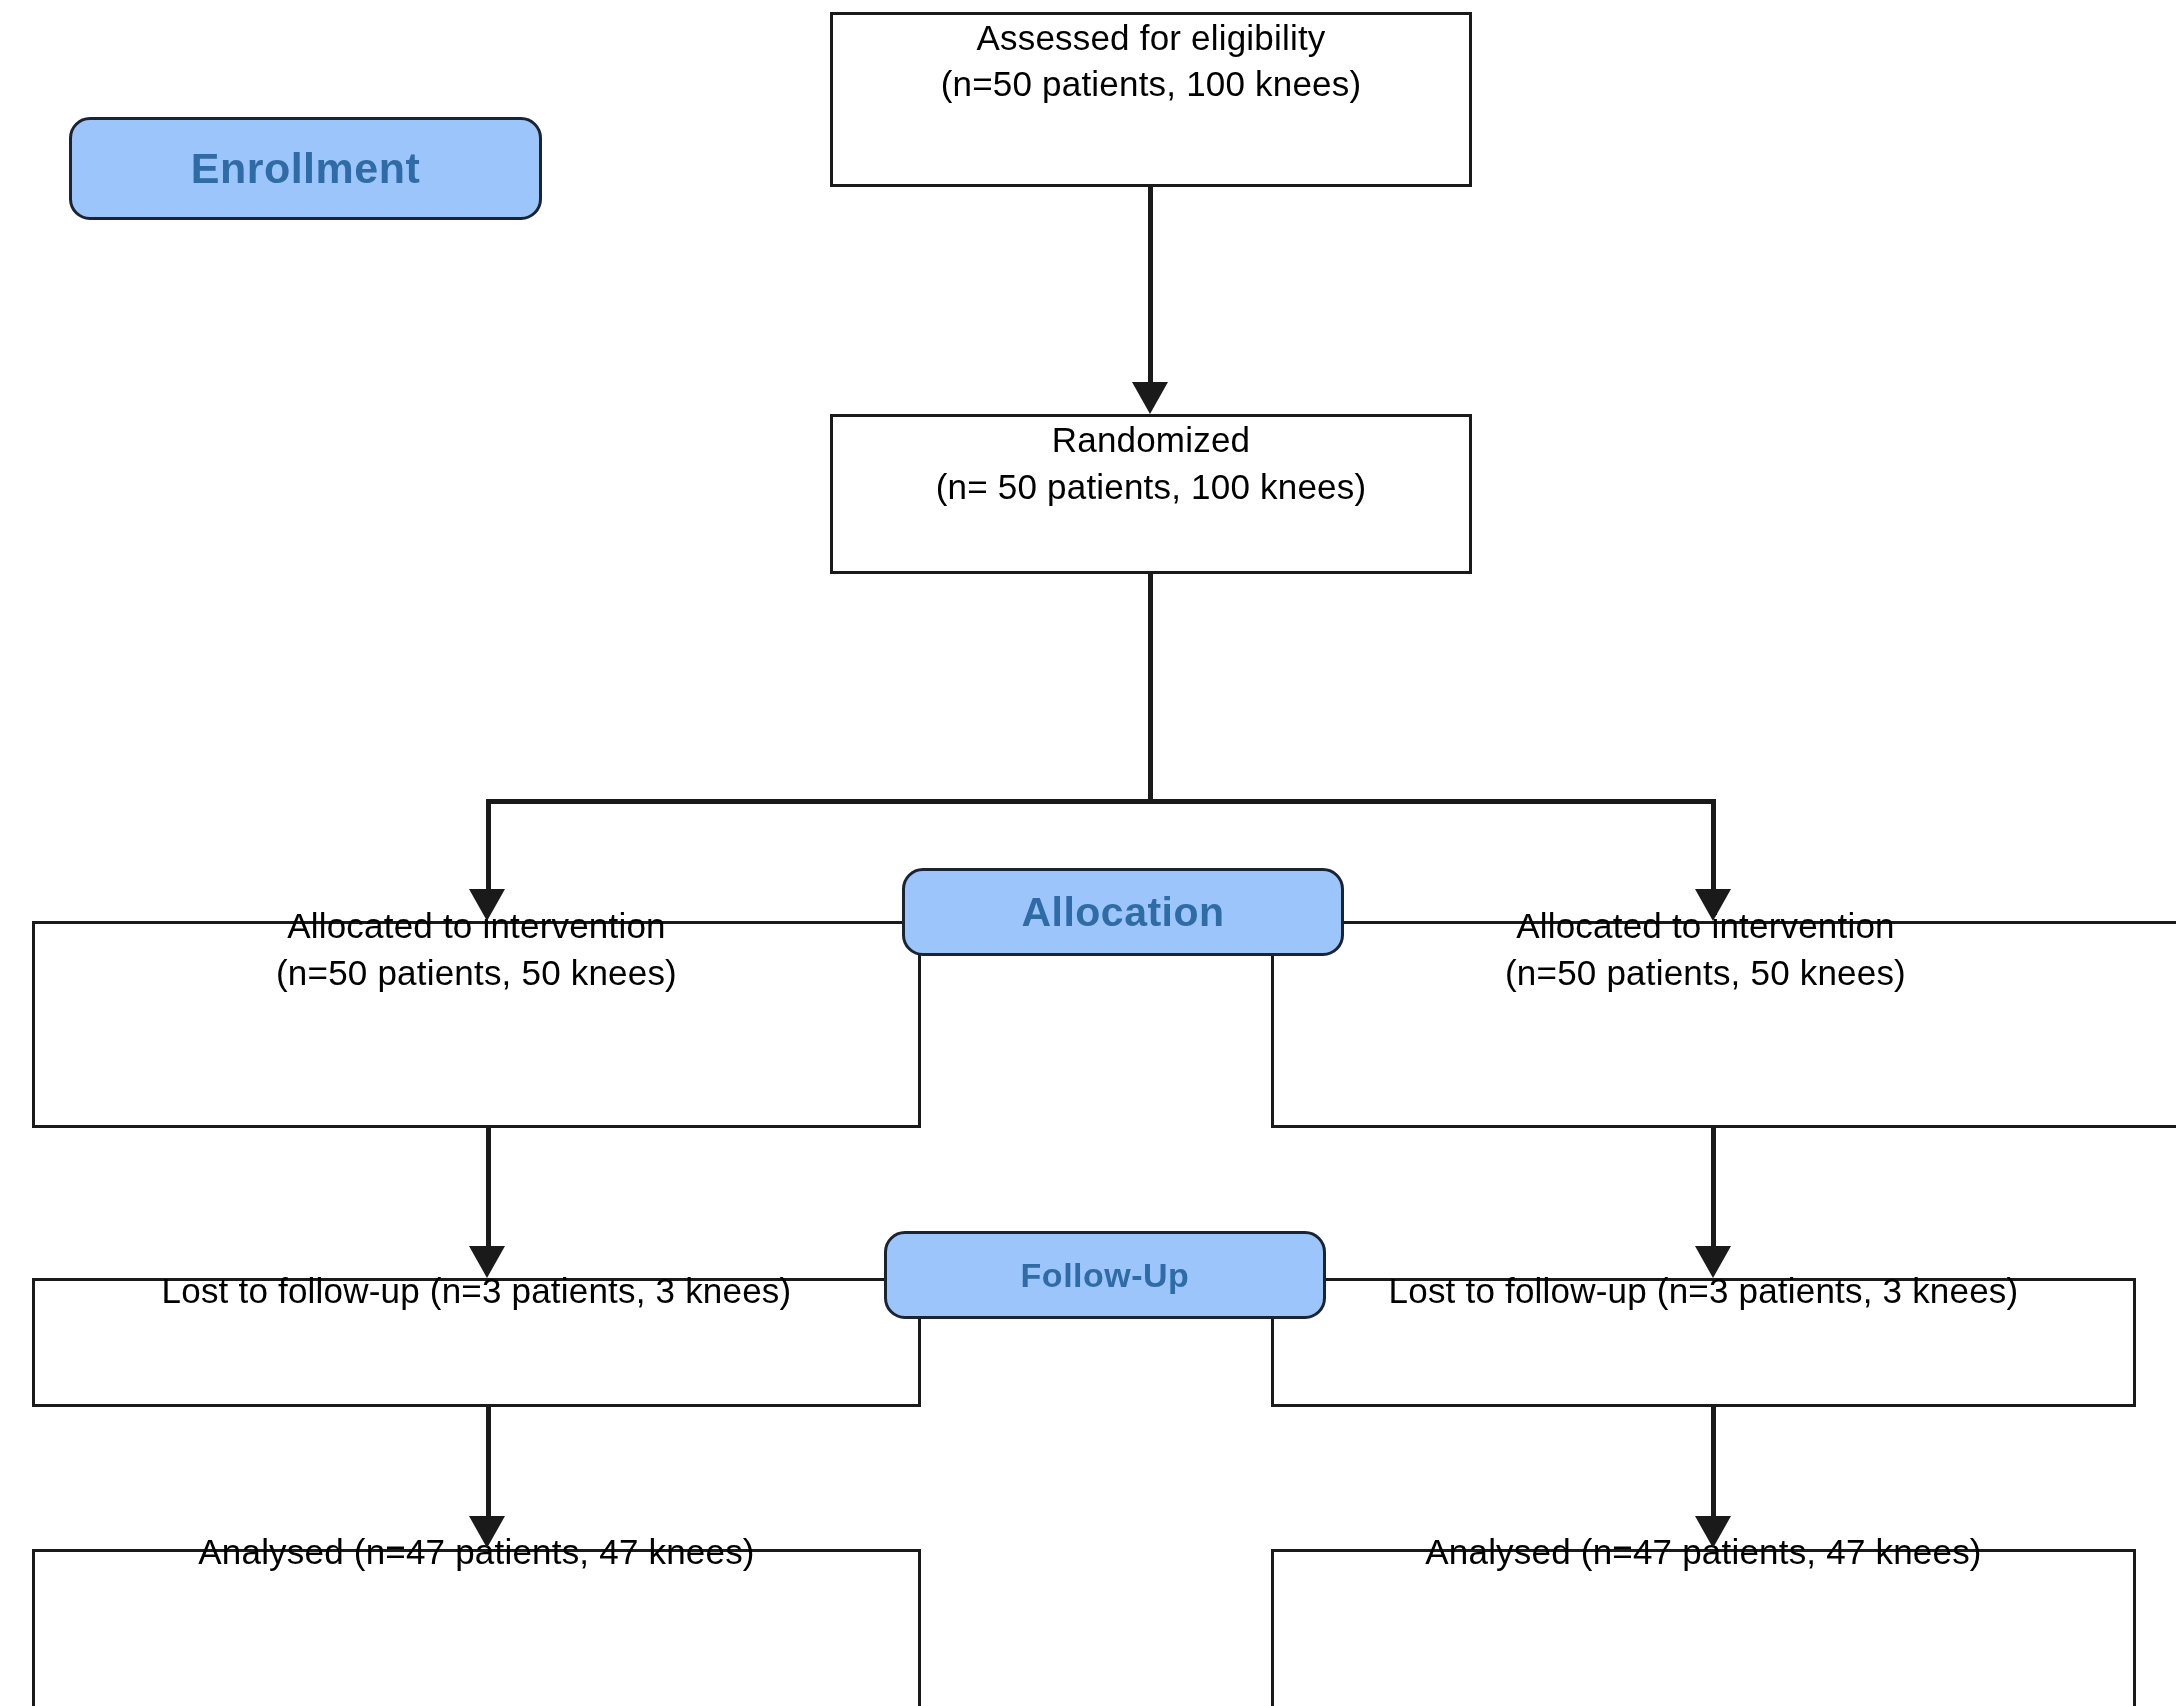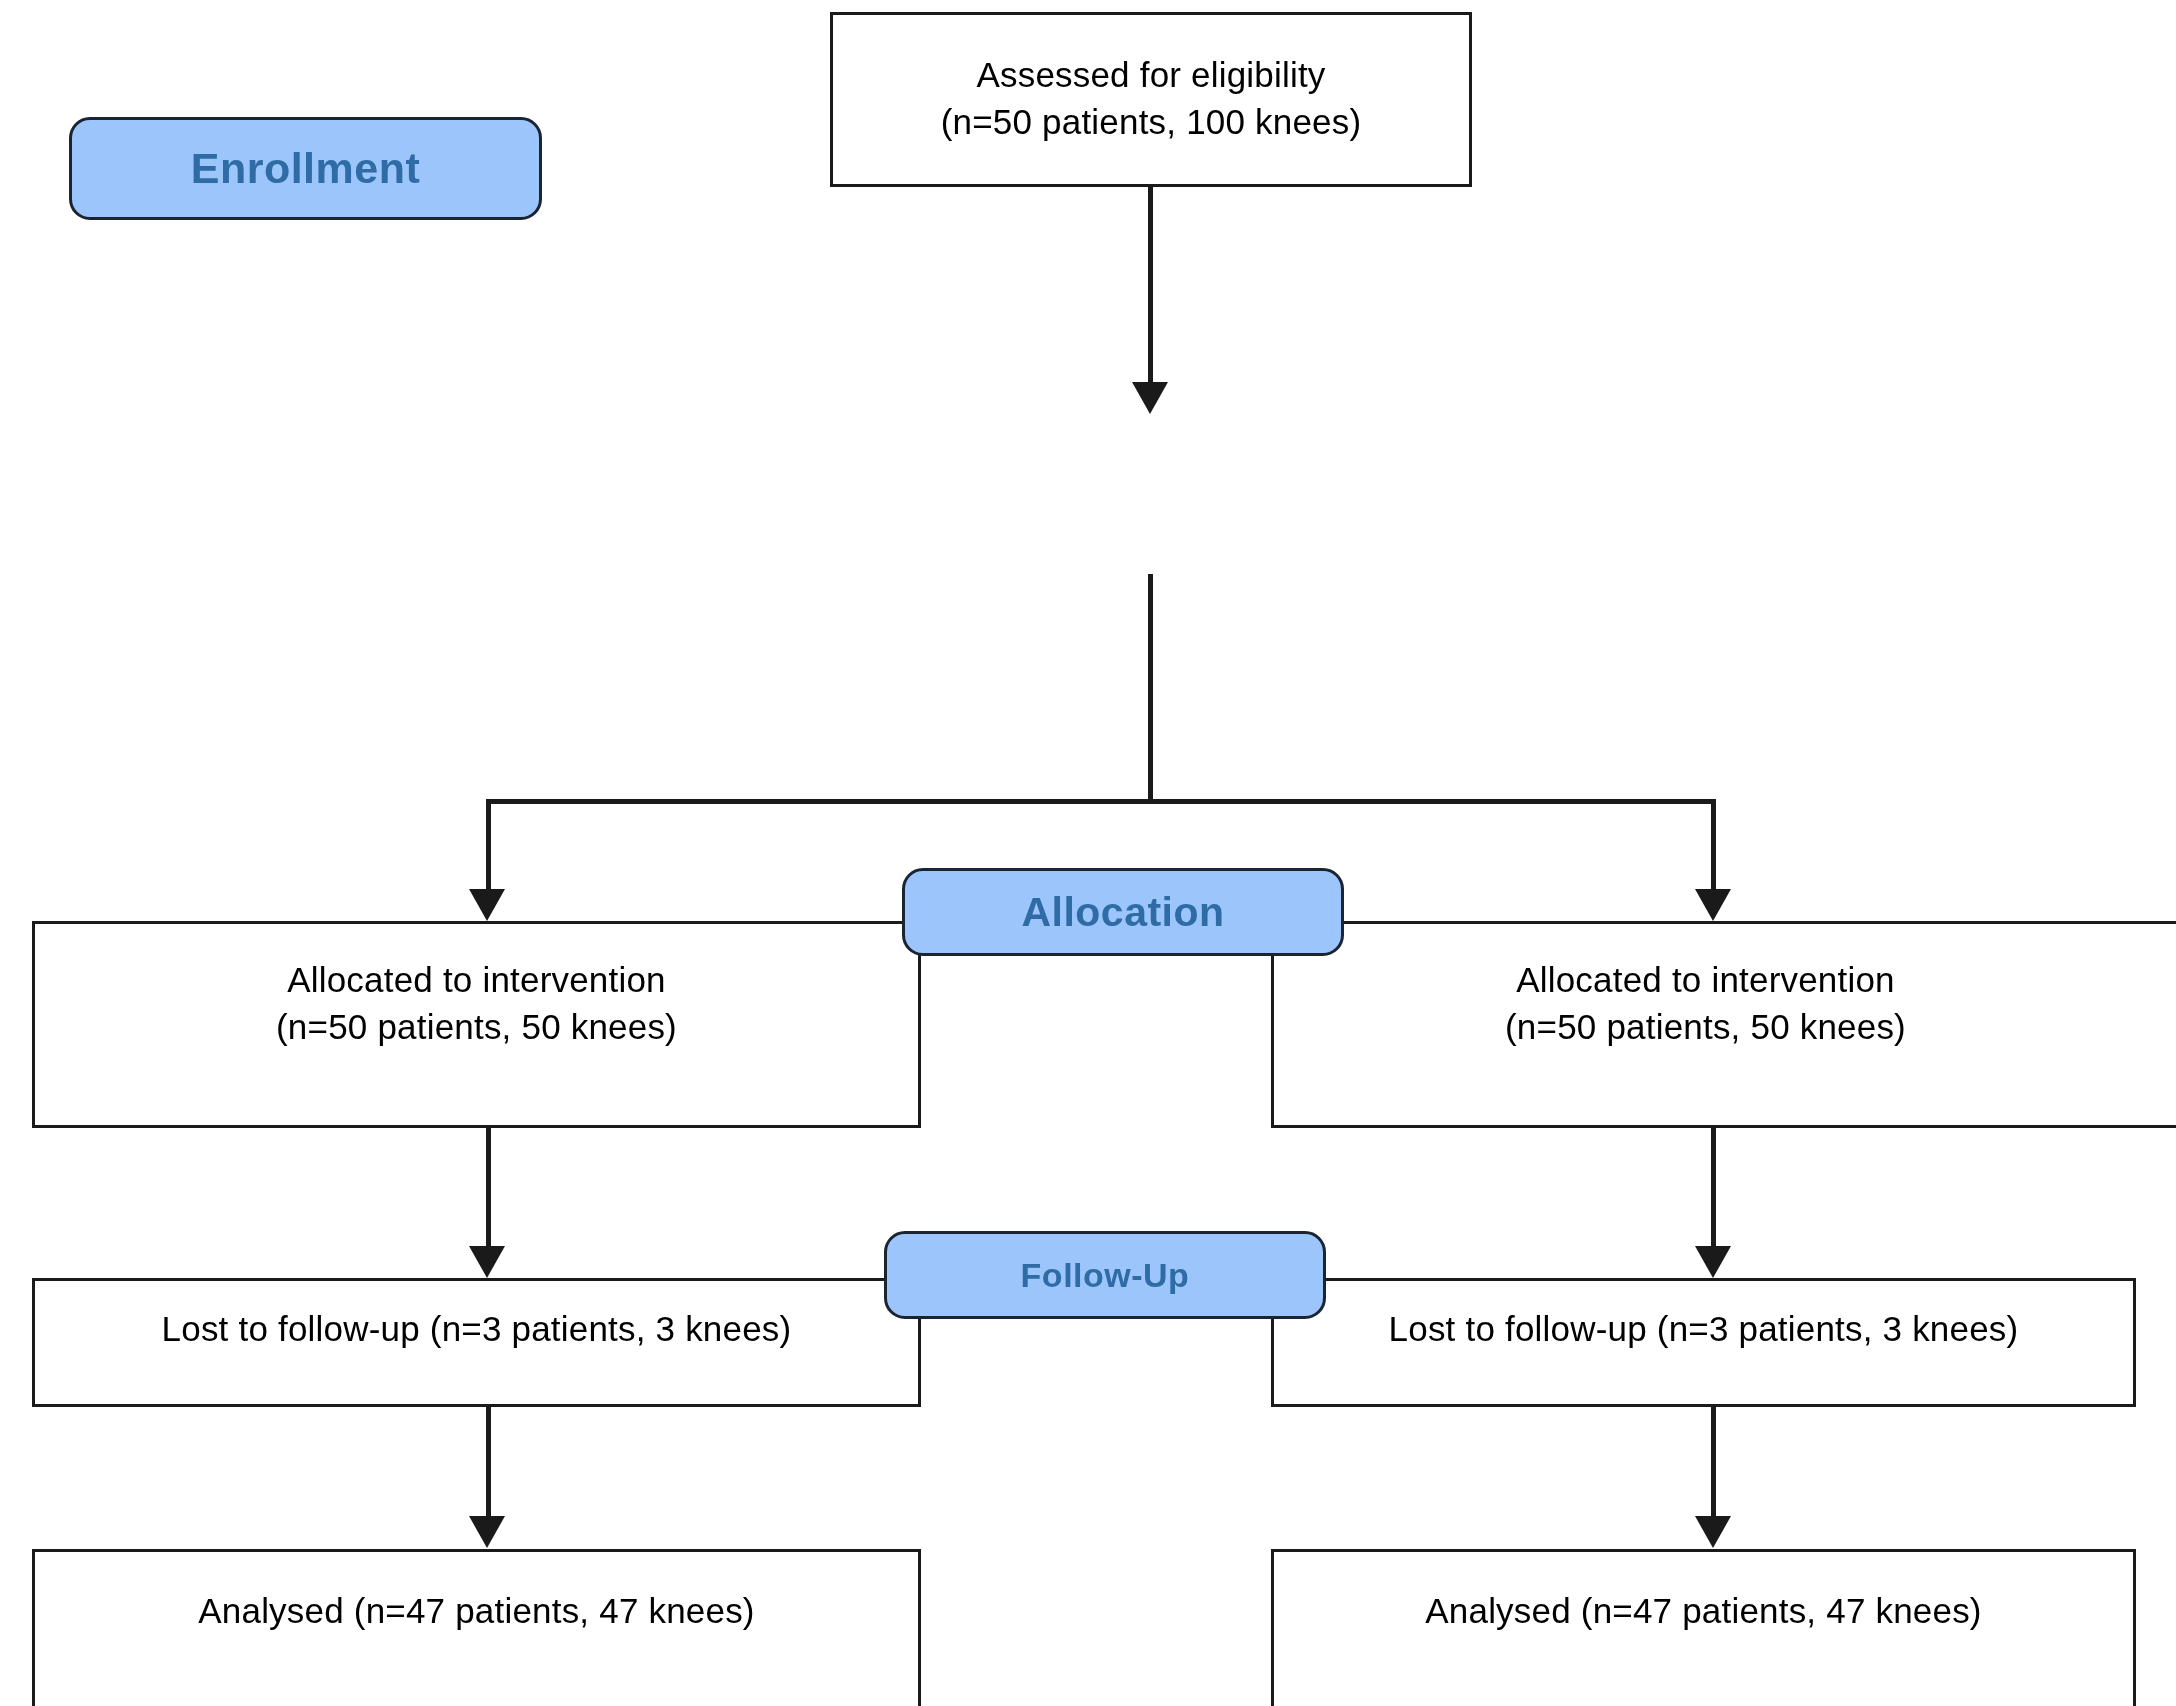--- a/index.html
+++ b/index.html
@@ -16,21 +16,21 @@
     font-family: "Liberation Sans", sans-serif;
   }
 
   
   .box {
     position: absolute;
     box-sizing: border-box;
     background: #ffffff;
     border: 3.8px solid #1a1a1a;
     display: flex;
-    align-items: center;
+    align-items: flex-start;
     justify-content: center;
     text-align: center;
     color: #000000;
     font-size: 35px;
     line-height: 1.34;
     letter-spacing: 0.2px;
     z-index: 2;
   }
   .box .txt {
     white-space: pre-line;
@@ -81,20 +81,24 @@
 <div id="canvas">
 
   <div class="box" style="left:830px; top:11.5px; width:642px; height:175px;">
     <span class="txt">Assessed for eligibility
 (n=50 patients, 100 knees)</span>
   </div>
 
   <div class="vline" style="left:1148px; top:186px; height:197px;"></div>
   <div class="arrowhead" style="left:1132px; top:382px;"></div>
 
+  <div class="box" style="left:830px; top:414px; width:642px; height:160px;">
+    <span class="txt">Randomized
+(n= 50 patients, 100 knees)</span>
+  </div>
 
   <div class="vline" style="left:1148px; top:574px; height:230px;"></div>
   <div class="hline" style="left:486px; top:799px; width:1230px;"></div>
   <div class="vline" style="left:486px; top:799px; height:93px;"></div>
   <div class="arrowhead" style="left:469px; top:889px;"></div>
   <div class="vline" style="left:1711px; top:799px; height:93px;"></div>
   <div class="arrowhead" style="left:1695px; top:889px;"></div>
 
   <div class="box" style="left:32px; top:921px; width:889px; height:207px;">
     <span class="txt" style="position:relative; top:-21px;">Allocated to intervention

